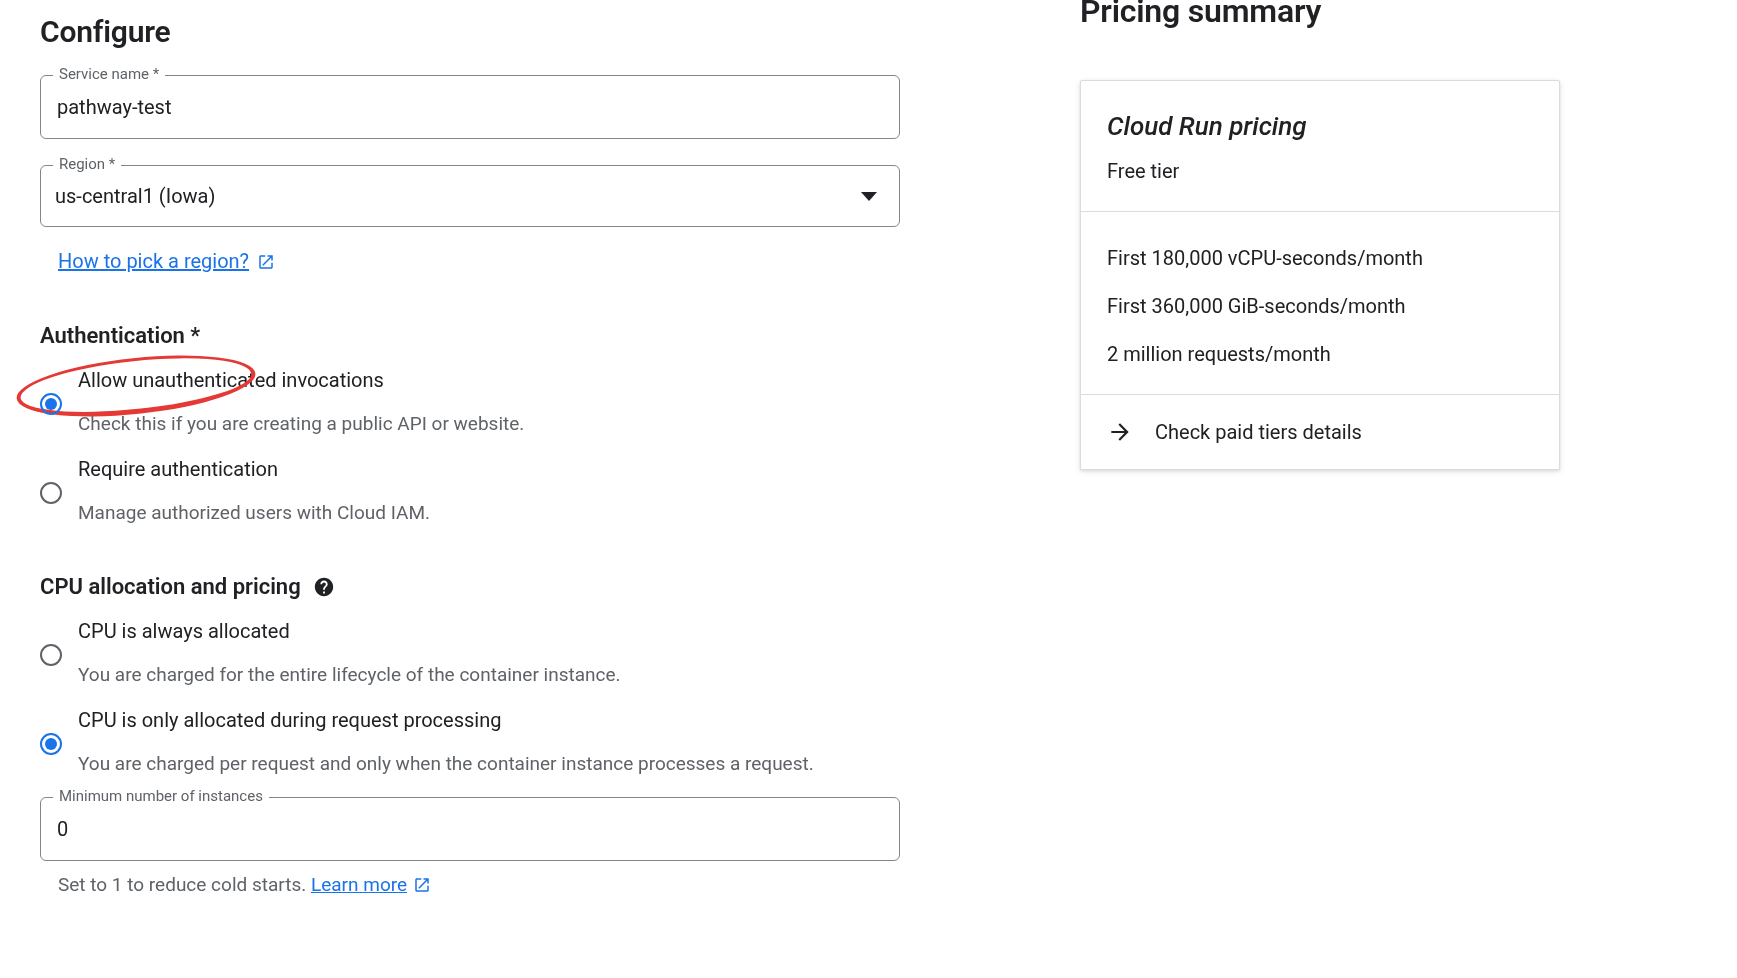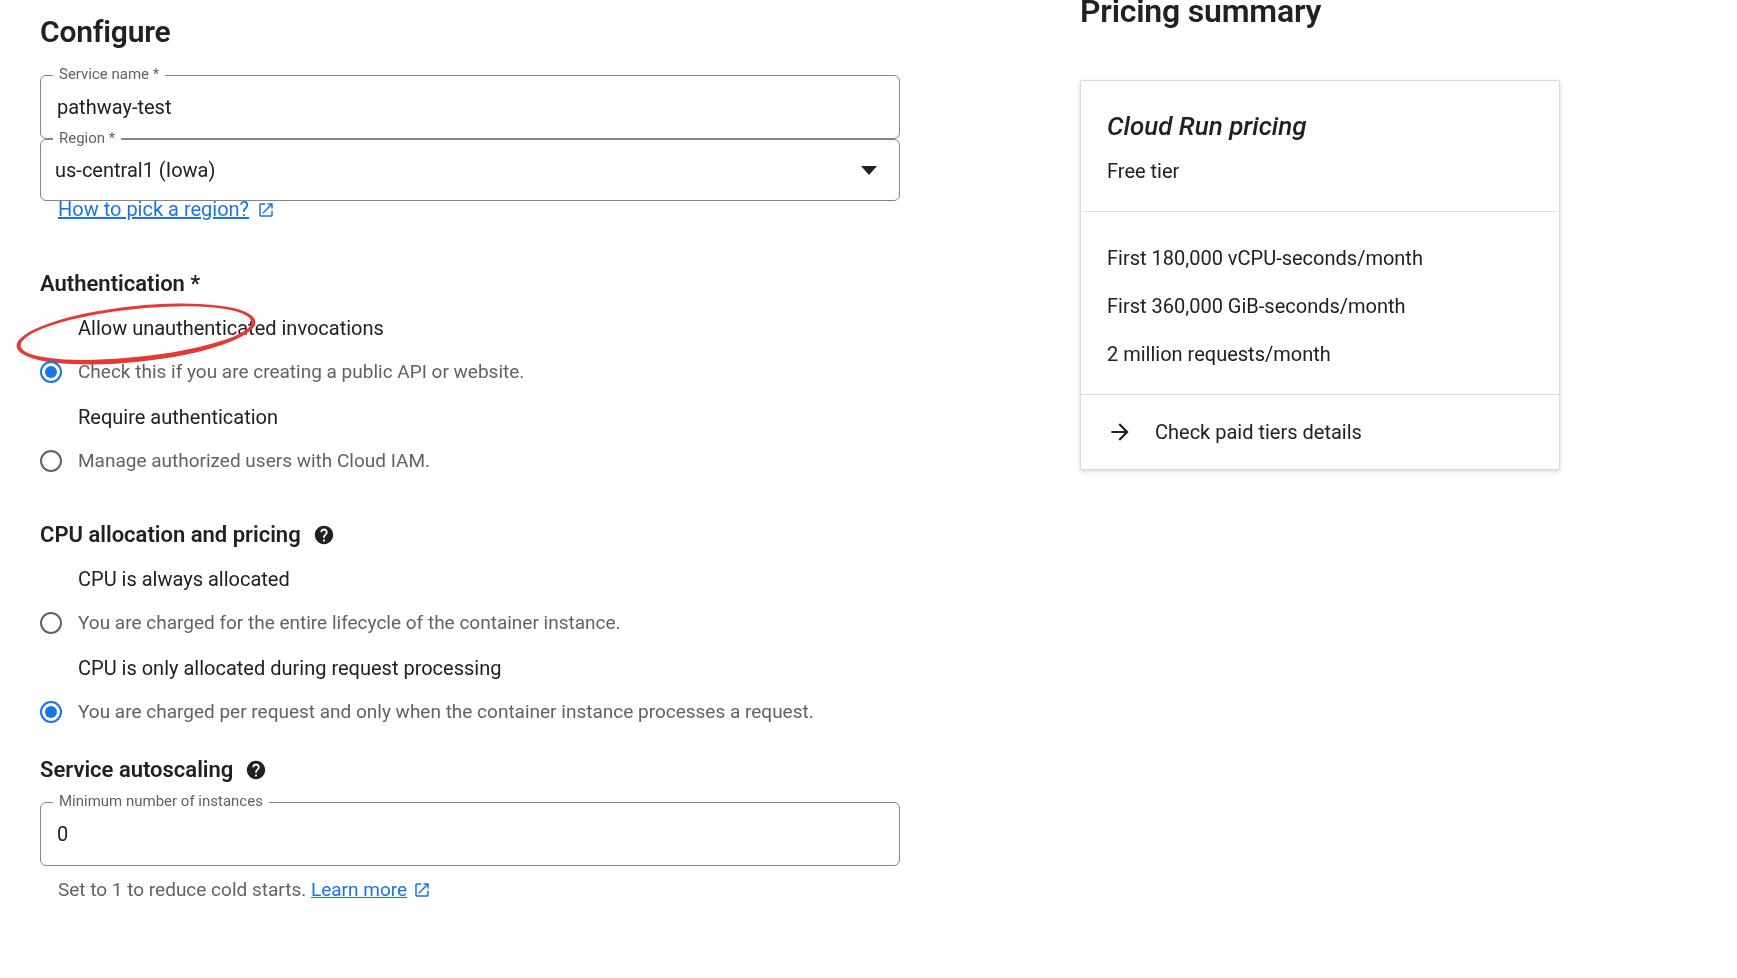--- a/index.html
+++ b/index.html
@@ -34,20 +34,21 @@
     margin: -8px 0 50px 0;
     letter-spacing: -0.2px;
   }
 
   
   .field {
     position: relative;
     border: 1px solid #80868b;
     border-radius: 6px;
     padding: 18px 14px;
+    margin-bottom: 26px;
   }
   .field .floating-label {
     position: absolute;
     top: -11px;
     left: 12px;
     background: #fff;
     padding: 0 6px;
     font-size: 15px;
     color: #5f6368;
   }
@@ -90,21 +91,21 @@
     margin: 50px 0 20px 0;
     display: flex; align-items: center; gap: 12px;
   }
   .help-icon {
     width: 22px; height: 22px;
     display:inline-flex; align-items:center; justify-content:center;
   }
   .help-icon svg { width:100%; height:100%; fill:#202124; }
 
   .radio-row {
-    display: flex; align-items: flex-end; gap: 16px;
+    display: flex; align-items: center; gap: 16px;
     margin-bottom: 8px;
     position: relative;
   }
   .radio {
     width: 22px; height: 22px; flex: 0 0 22px;
     border-radius: 50%;
     margin-top: 4px;
     position: relative;
     cursor: pointer;
   }
@@ -255,28 +256,20 @@
       <div class="radio-row">
         <span class="radio checked"></span>
         <div class="radio-texts">
           <div class="radio-label">CPU is only allocated during request processing</div>
           <div class="radio-desc">You are charged per request and only when the container instance processes a request.</div>
         </div>
       </div>
     </div>
 
     
-    <div class="section-title" style="margin-top:34px;">
-      <span>Service autoscaling</span>
-      <span class="help-icon">
-        <svg viewBox="0 0 24 24">
-            <path d="M12 2C6.48 2 2 6.48 2 12s4.48 10 10 10 10-4.48 10-10S17.52 2 12 2zm1 17h-2v-2h2v2zm2.07-7.75-.9.92C13.45 12.9 13 13.5 13 15h-2v-.5c0-1.1.45-2.1 1.17-2.83l1.24-1.26c.37-.36.59-.86.59-1.41 0-1.1-.9-2-2-2s-2 .9-2 2H8c0-2.21 1.79-4 4-4s4 1.79 4 4c0 .88-.36 1.68-.93 2.25z"></path>
-          </svg>
-      </span>
-    </div>
 
     <div class="field" style="margin-bottom:12px;">
       <span class="floating-label">Minimum number of instances</span>
       <input type="text" value="0" style="">
     </div>
     <div class="helper-text">
       <span>Set to 1 to reduce cold starts. </span>
       <a>
         <span>Learn more</span>
         <span class="ext-icon">

